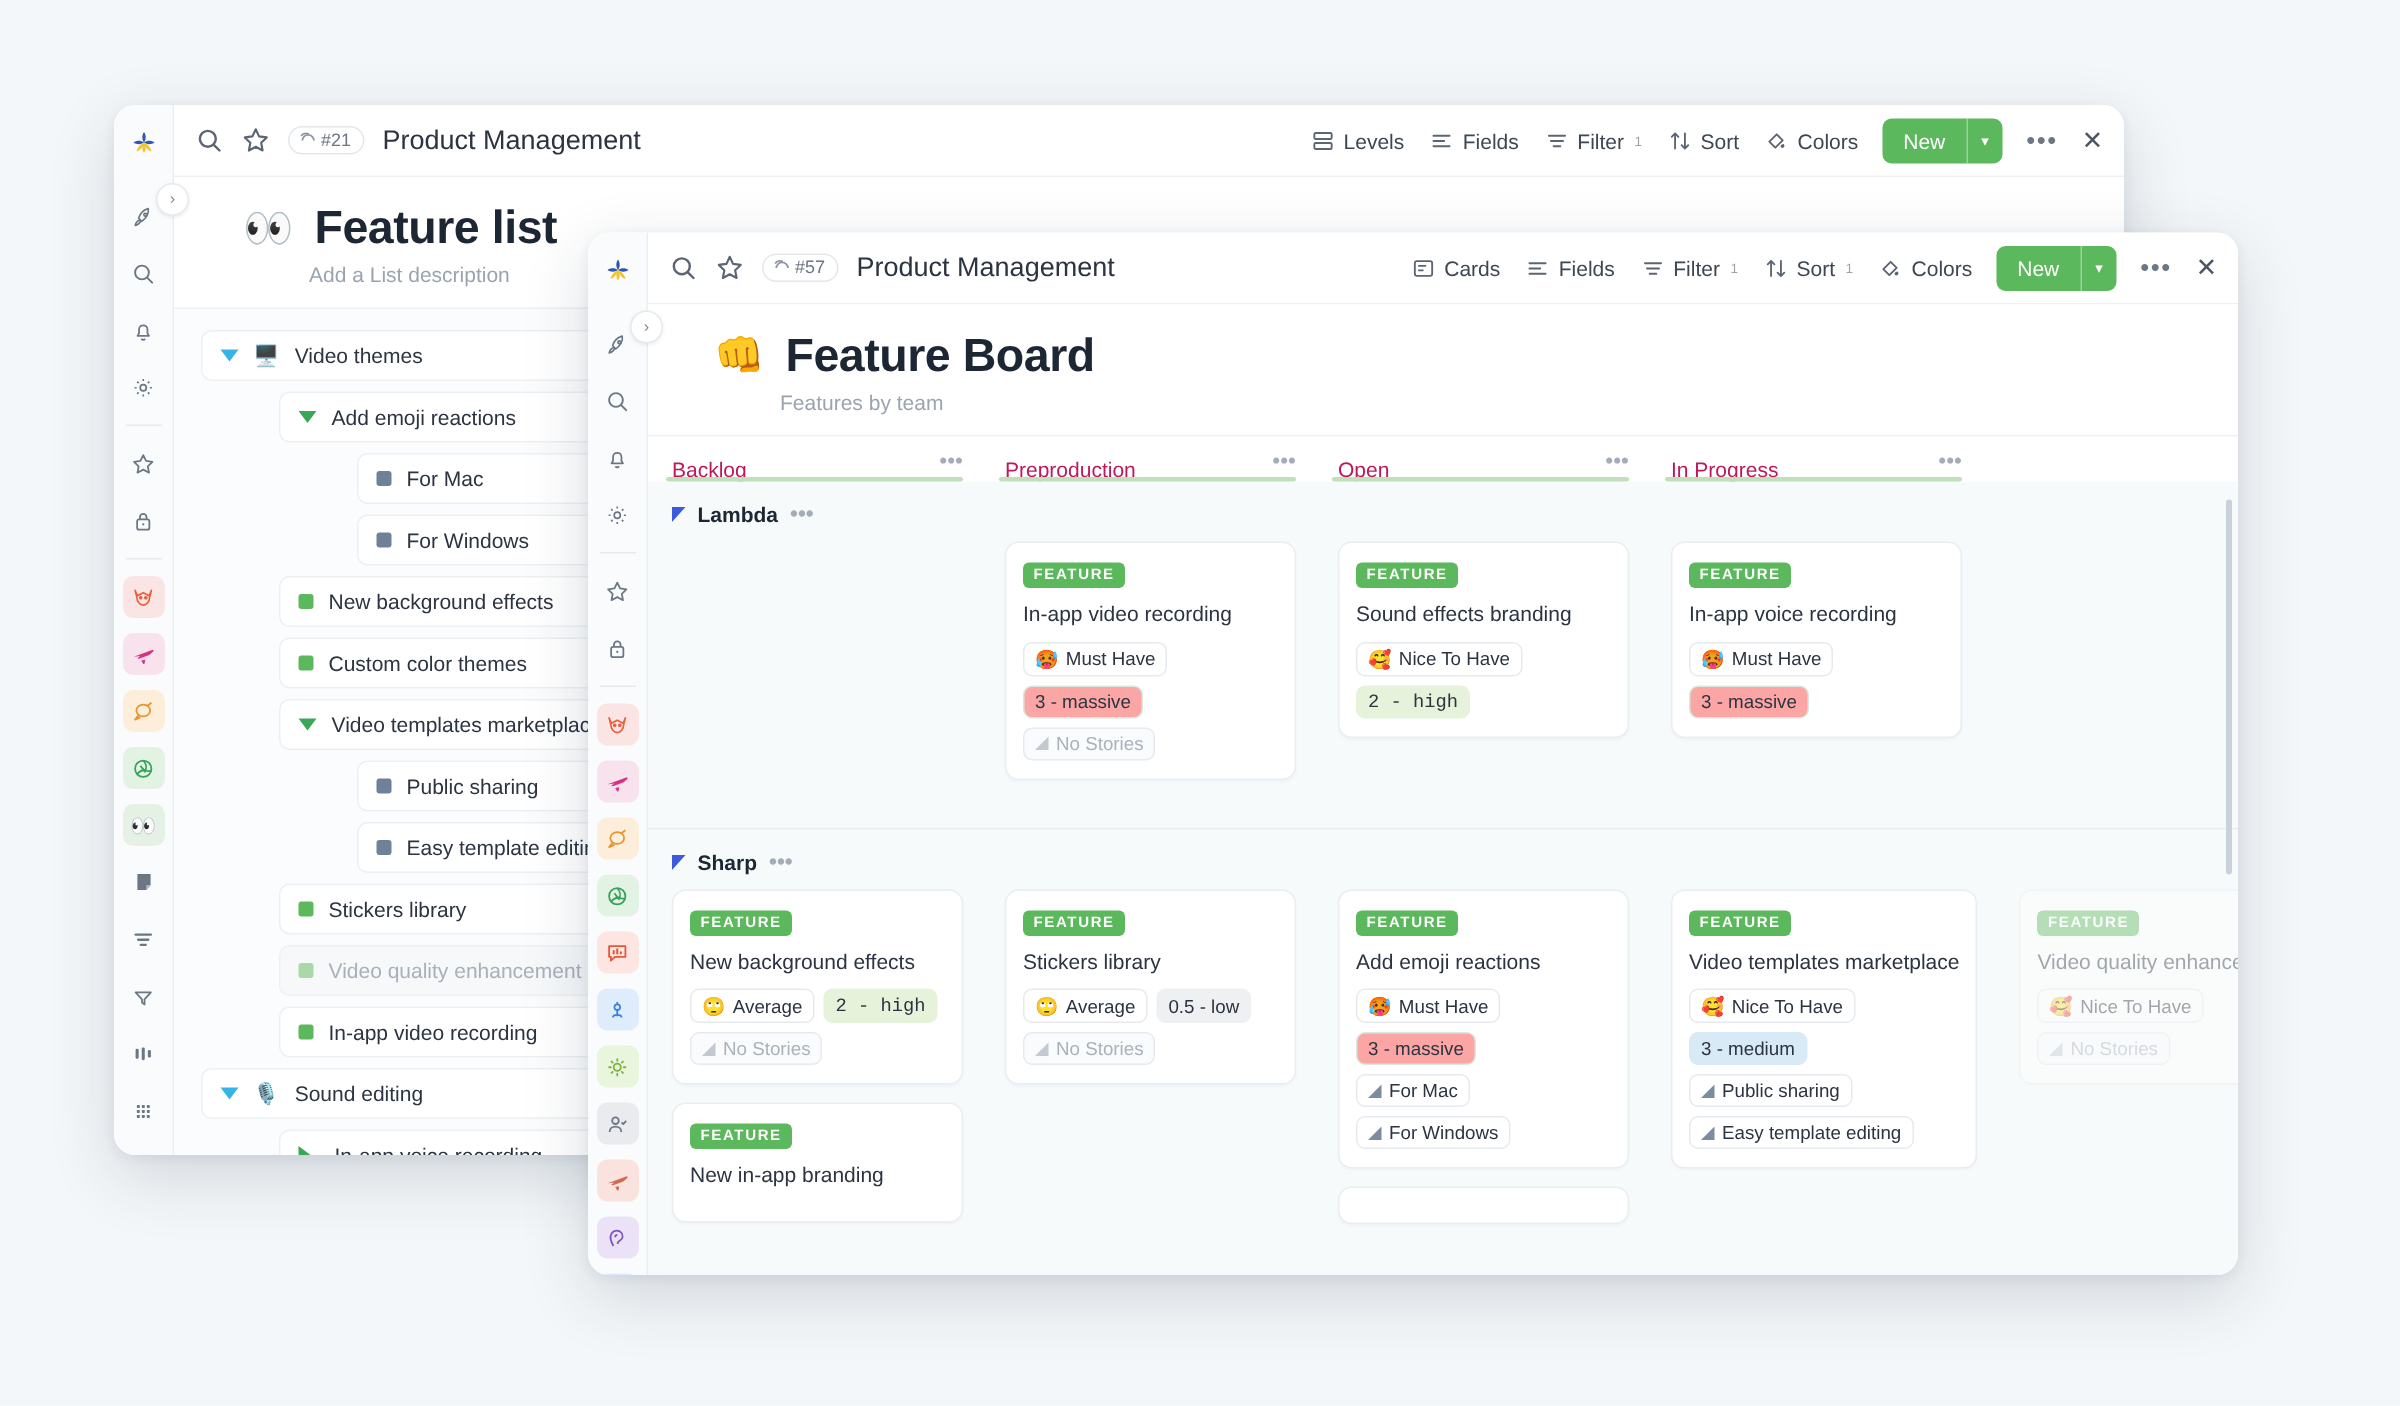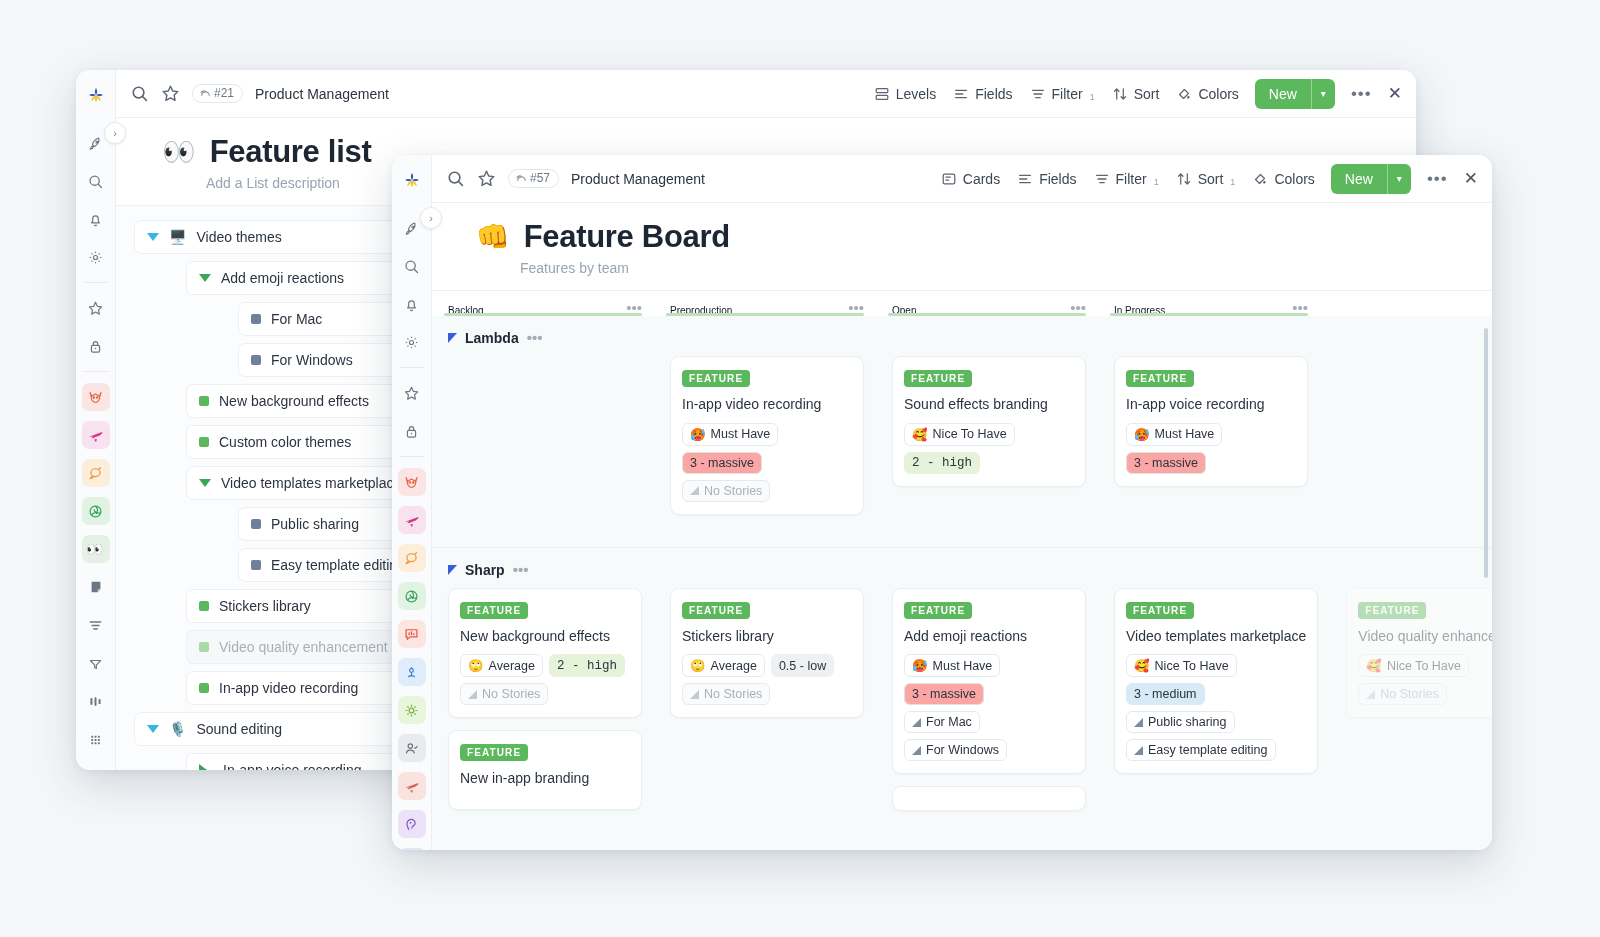--- a/index.html
+++ b/index.html
@@ -65,29 +65,29 @@
   .topbar {
     height: 48px; flex: 0 0 48px;
     display: flex; align-items: center;
     padding: 0 14px 0 14px;
     border-bottom: 1px solid #eef1f4;
     background: #fff;
   }
   .tb-left { display: flex; align-items: center; gap: 12px; }
   .tb-icon { color: #5b6573; display: flex; align-items: center; }
   .tb-chip {
-    display: inline-flex; align-items: flex-end; gap: 3px;
+    display: inline-flex; align-items: flex-start; gap: 3px;
     border: 1px solid #e3e7eb; border-radius: 11px;
     padding: 1px 8px 2px 6px;
     font-size: 12px; color: #6b7785;
   }
-  .tb-title { font-size: 14px; color: #2b3440; }
+  .tb-title { font-size: 18px; color: #2b3440; }
   .tb-right { margin-left: auto; display: flex; align-items: center; gap: 16px; }
   .tb-btn {
-    display: inline-flex; align-items: flex-end; gap: 6px;
+    display: inline-flex; align-items: center; gap: 6px;
     font-size: 14px; color: #3d4753; white-space: nowrap;
   }
   .tb-btn .sup { font-size: 9px; color: #9aa4b0; vertical-align: super; margin-left: 1px;}
   .newbtn {
     display: inline-flex; align-items: stretch;
     background: #5cb85c; border-radius: 6px; overflow: hidden;
     height: 30px;
   }
   .newbtn .lbl { color: #fff; font-size: 14px; padding: 0 14px; display:flex; align-items:center; }
   .newbtn .sep { width:1px; background: rgba(255,255,255,.38); }
@@ -123,21 +123,21 @@
   
   .board { flex: 1; display: flex; flex-direction: column; background: #f7fafb; min-height:0; position: relative;}
   .colhead {
     display: flex; background: #fff; padding: 0 0 0 0;
     border-top: 1px solid #eef1f4;
   }
   .colh {
     flex: 0 0 222px; padding: 14px 12px 0 16px; position: relative;
     display: flex; align-items: flex-start;
   }
-  .colh .nm { font-size: 10px; color: #0f172a; }
+  .colh .nm { font-size: 14px; color: #be185d; }
   .colh .dd { margin-left: auto; color: #a3acb7; font-size: 15px; line-height: 6px; }
   .colh::after {
     content: ""; position: absolute; left: 12px; right: 12px; bottom: 0;
     height: 3px; background: #bfe0bb; border-radius: 2px;
   }
   .lanes { flex: 1; overflow: hidden; position: relative; }
   .lane-title {
     display: flex; align-items: center; gap: 8px;
     padding: 14px 0 10px 16px; font-size: 14px; color: #1d2733; font-weight: 600;
   }

